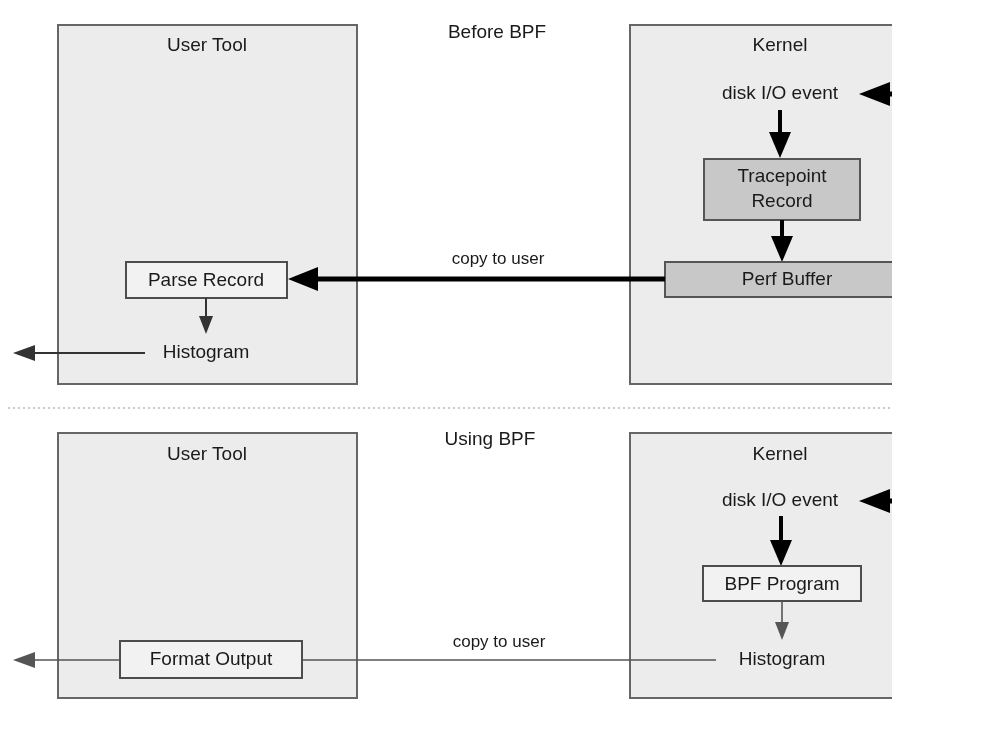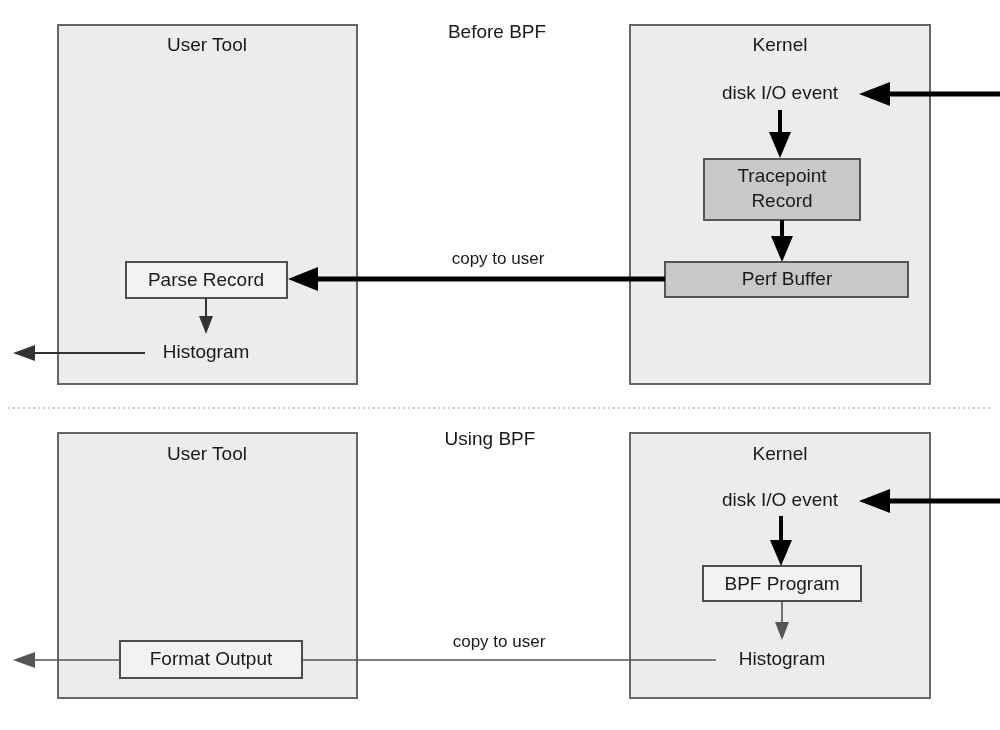--- a/index.html
+++ b/index.html
@@ -5,21 +5,21 @@
   html, body {
     margin: 0;
     padding: 0;
     background: #ffffff;
   }
   body {
     font-family: "Liberation Sans", sans-serif;
   }
   #canvas {
     position: relative;
-    width: 1000px;
+    width: 892px;
     height: 730px;
     background: #ffffff;
     overflow: hidden;
   }
   svg#diagram {
     position: absolute;
     left: 0;
     top: 0;
     width: 1000px;
     height: 730px;

